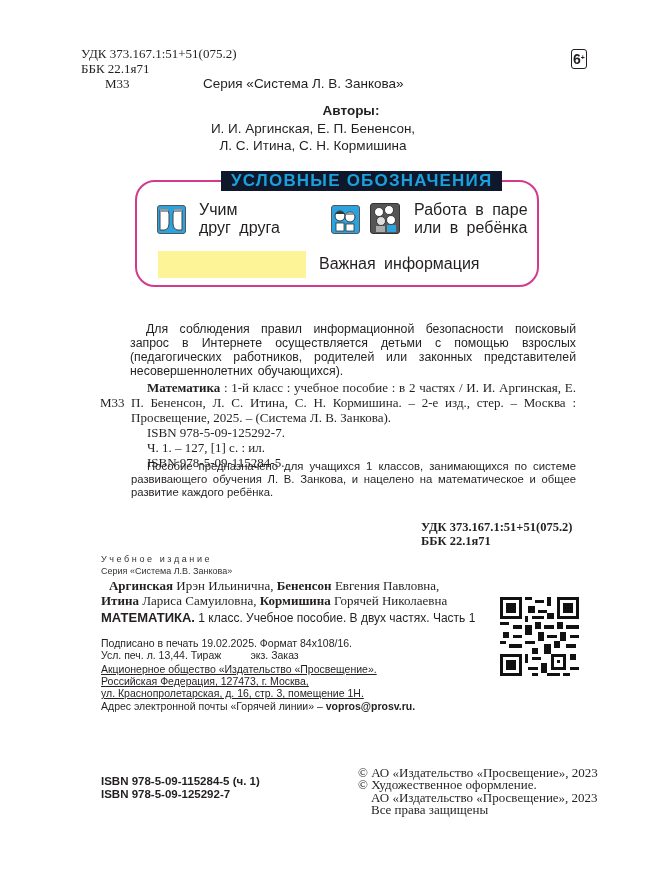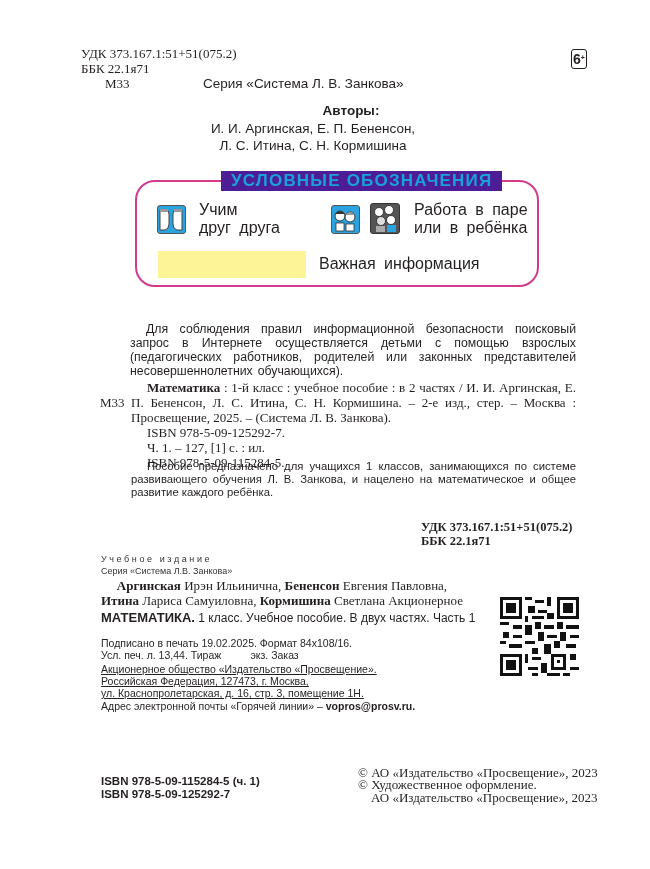--- a/index.html
+++ b/index.html
@@ -14,21 +14,21 @@
   .series-top { left:203px; top:76px; font-size:13.5px; }
   .age-badge { left:571px; top:49px; width:14px; height:18px; border:1.6px solid #231f20; border-radius:3px;
                font-size:14px; font-weight:bold; line-height:18px; text-align:center; }
   .age-badge sup { font-size:7px; vertical-align:top; position:relative; top:-1px; }
 
   .authors-label { left:0; width:650px; top:103px; text-align:center; font-size:13.5px; font-weight:bold; padding-left:52px; box-sizing:border-box; }
   .authors-lines { left:0; width:574px; top:120px; text-align:center; font-size:13.5px; line-height:17px; padding-left:52px; box-sizing:border-box; }
 
   
   .legend-box { left:135px; top:180px; width:404px; height:107px; border:2px solid #d23a8e; border-radius:20px; box-sizing:border-box; }
-  .legend-title { left:221px; top:171px; padding:0 10px; background:#4c1d95; color:#1aa0dc; font-weight:bold; font-size:17px; letter-spacing:1.2px; }
+  .legend-title { left:221px; top:171px; padding:0 10px; background:#0f172a; color:#1aa0dc; font-weight:bold; font-size:17px; letter-spacing:1.2px; }
   .icon-box { width:29px; height:29px; border-radius:3px; box-sizing:border-box; }
   .icon-blue { background:#2aa3de; border:1.5px solid #555; }
   .icon-dark { background:#555; border:1.5px solid #333; }
   .legend-text { font-size:16px; line-height:18px; word-spacing:4px; color:#231f20; }
   .highlight { left:158px; top:251px; width:148px; height:27px; background:#fcf496; }
 
   
   .notice { left:130px; top:322px; width:446px; font-size:12.3px; line-height:14px; text-align:justify; text-indent:16px; word-spacing:1.5px; }
 
   
@@ -135,21 +135,21 @@
 </div>
 <div class="abs serif udk-right">
   <div>УДК 373.167.1:51+51(075.2)</div>
   <div>ББК 22.1я71</div>
 </div>
 
 <div class="abs sans imprint-label">Учебное издание</div>
 <div class="abs sans imprint-series">Серия «Система Л.В. Занкова»</div>
 <div class="abs serif imprint-authors">
   <div><b>Аргинская</b><span> Ирэн Ильинична, </span><b>Бененсон</b><span> Евгения Павловна,</span></div>
-  <div><b>Итина</b><span> Лариса Самуиловна, </span><b>Кормишина</b><span> Светлана Акционерное</span></div>
+  <div><b>Итина</b><span> Лариса Самуиловна, </span><b>Кормишина</b><span> Горячей Николаевна</span></div>
 </div>
 <div class="abs sans imprint-title"><b>МАТЕМАТИКА.</b><span> 1 класс. Учебное пособие. В двух частях. Часть 1</span></div>
 <div class="abs sans imprint-print">
   <div>Подписано в печать 19.02.2025. Формат 84x108/16.</div>
   <div style="white-space:pre;">Усл. печ. л. 13,44. Тираж          экз. Заказ</div>
 </div>
 <div class="abs sans imprint-pub">
   <div>Акционерное общество «Издательство «Просвещение».</div>
   <div>Российская Федерация, 127473, г. Москва,</div>
   <div>ул. Краснопролетарская, д. 16, стр. 3, помещение 1Н.</div>
@@ -214,13 +214,14 @@
 </div>
 
 <div class="abs sans isbn-bottom">
   <div>ISBN 978-5-09-115284-5 (ч. 1)</div>
   <div>ISBN 978-5-09-125292-7</div>
 </div>
 <div class="abs serif copyright">
   <div>© АО «Издательство «Просвещение», 2023</div>
   <div>© Художественное оформление.</div>
   <div class="cind">АО «Издательство «Просвещение», 2023</div>
+  <div class="cind">Все права защищены</div>
 </div>
 
 </body></html>

